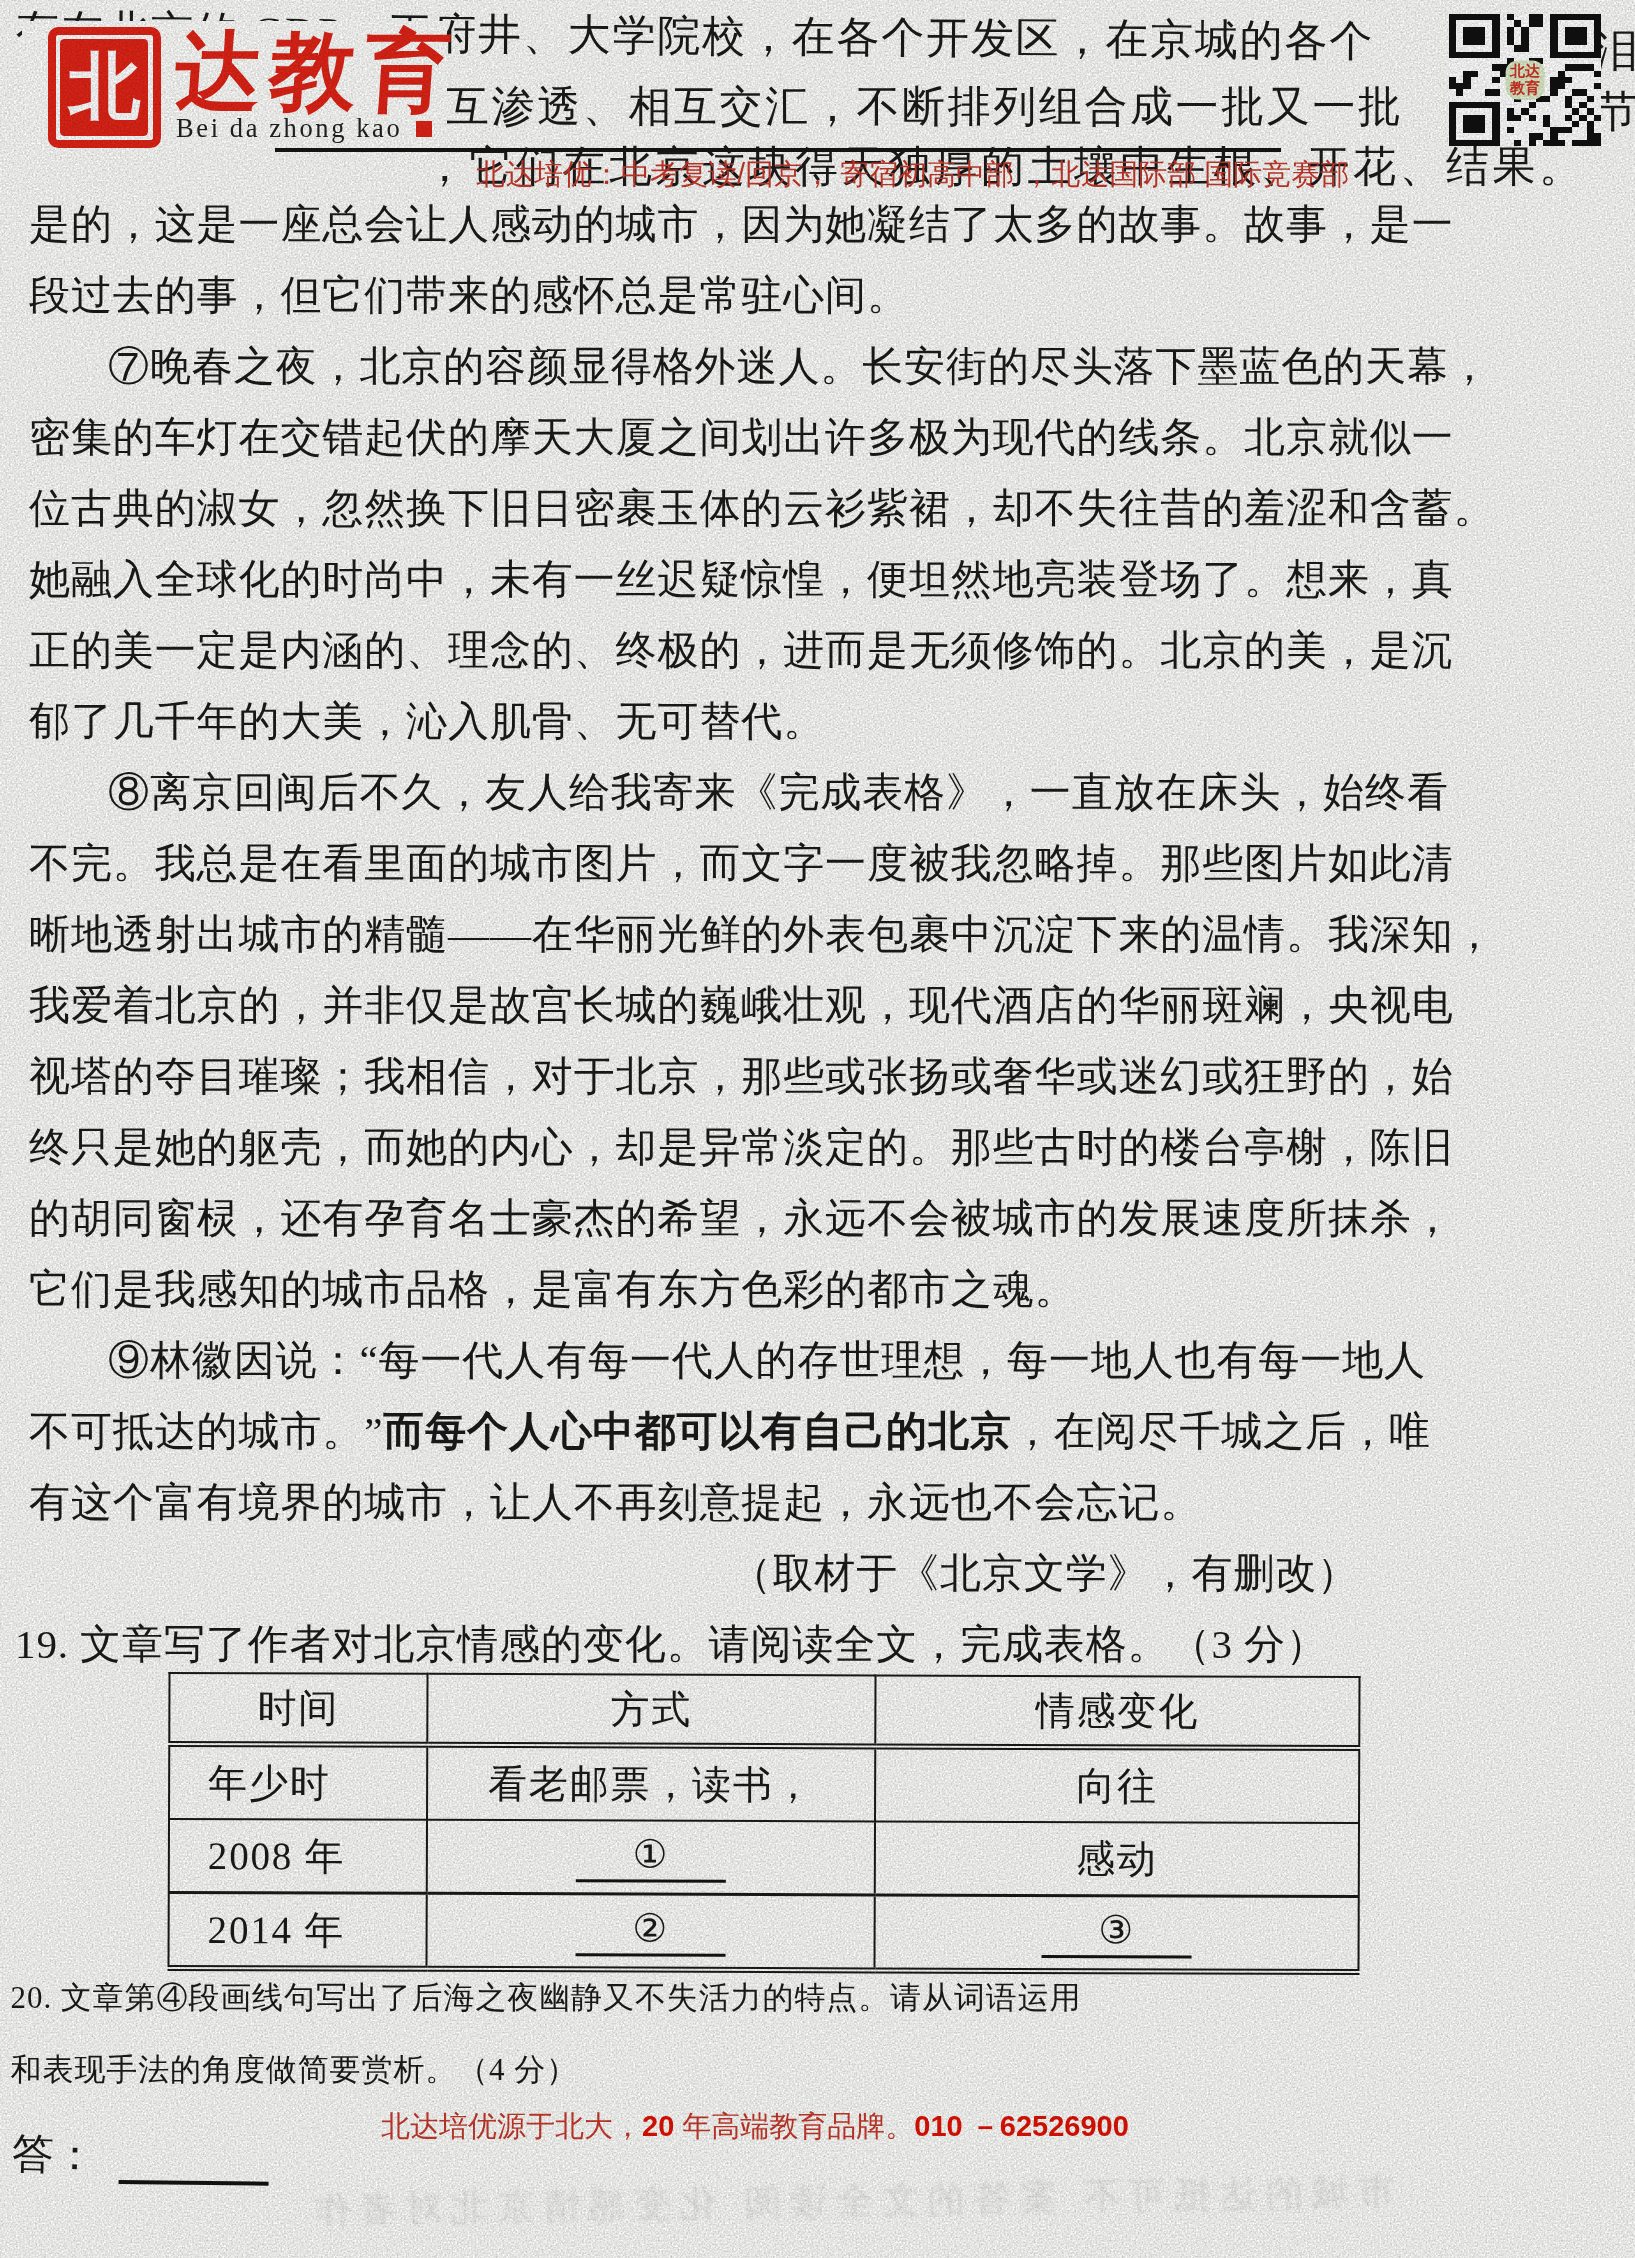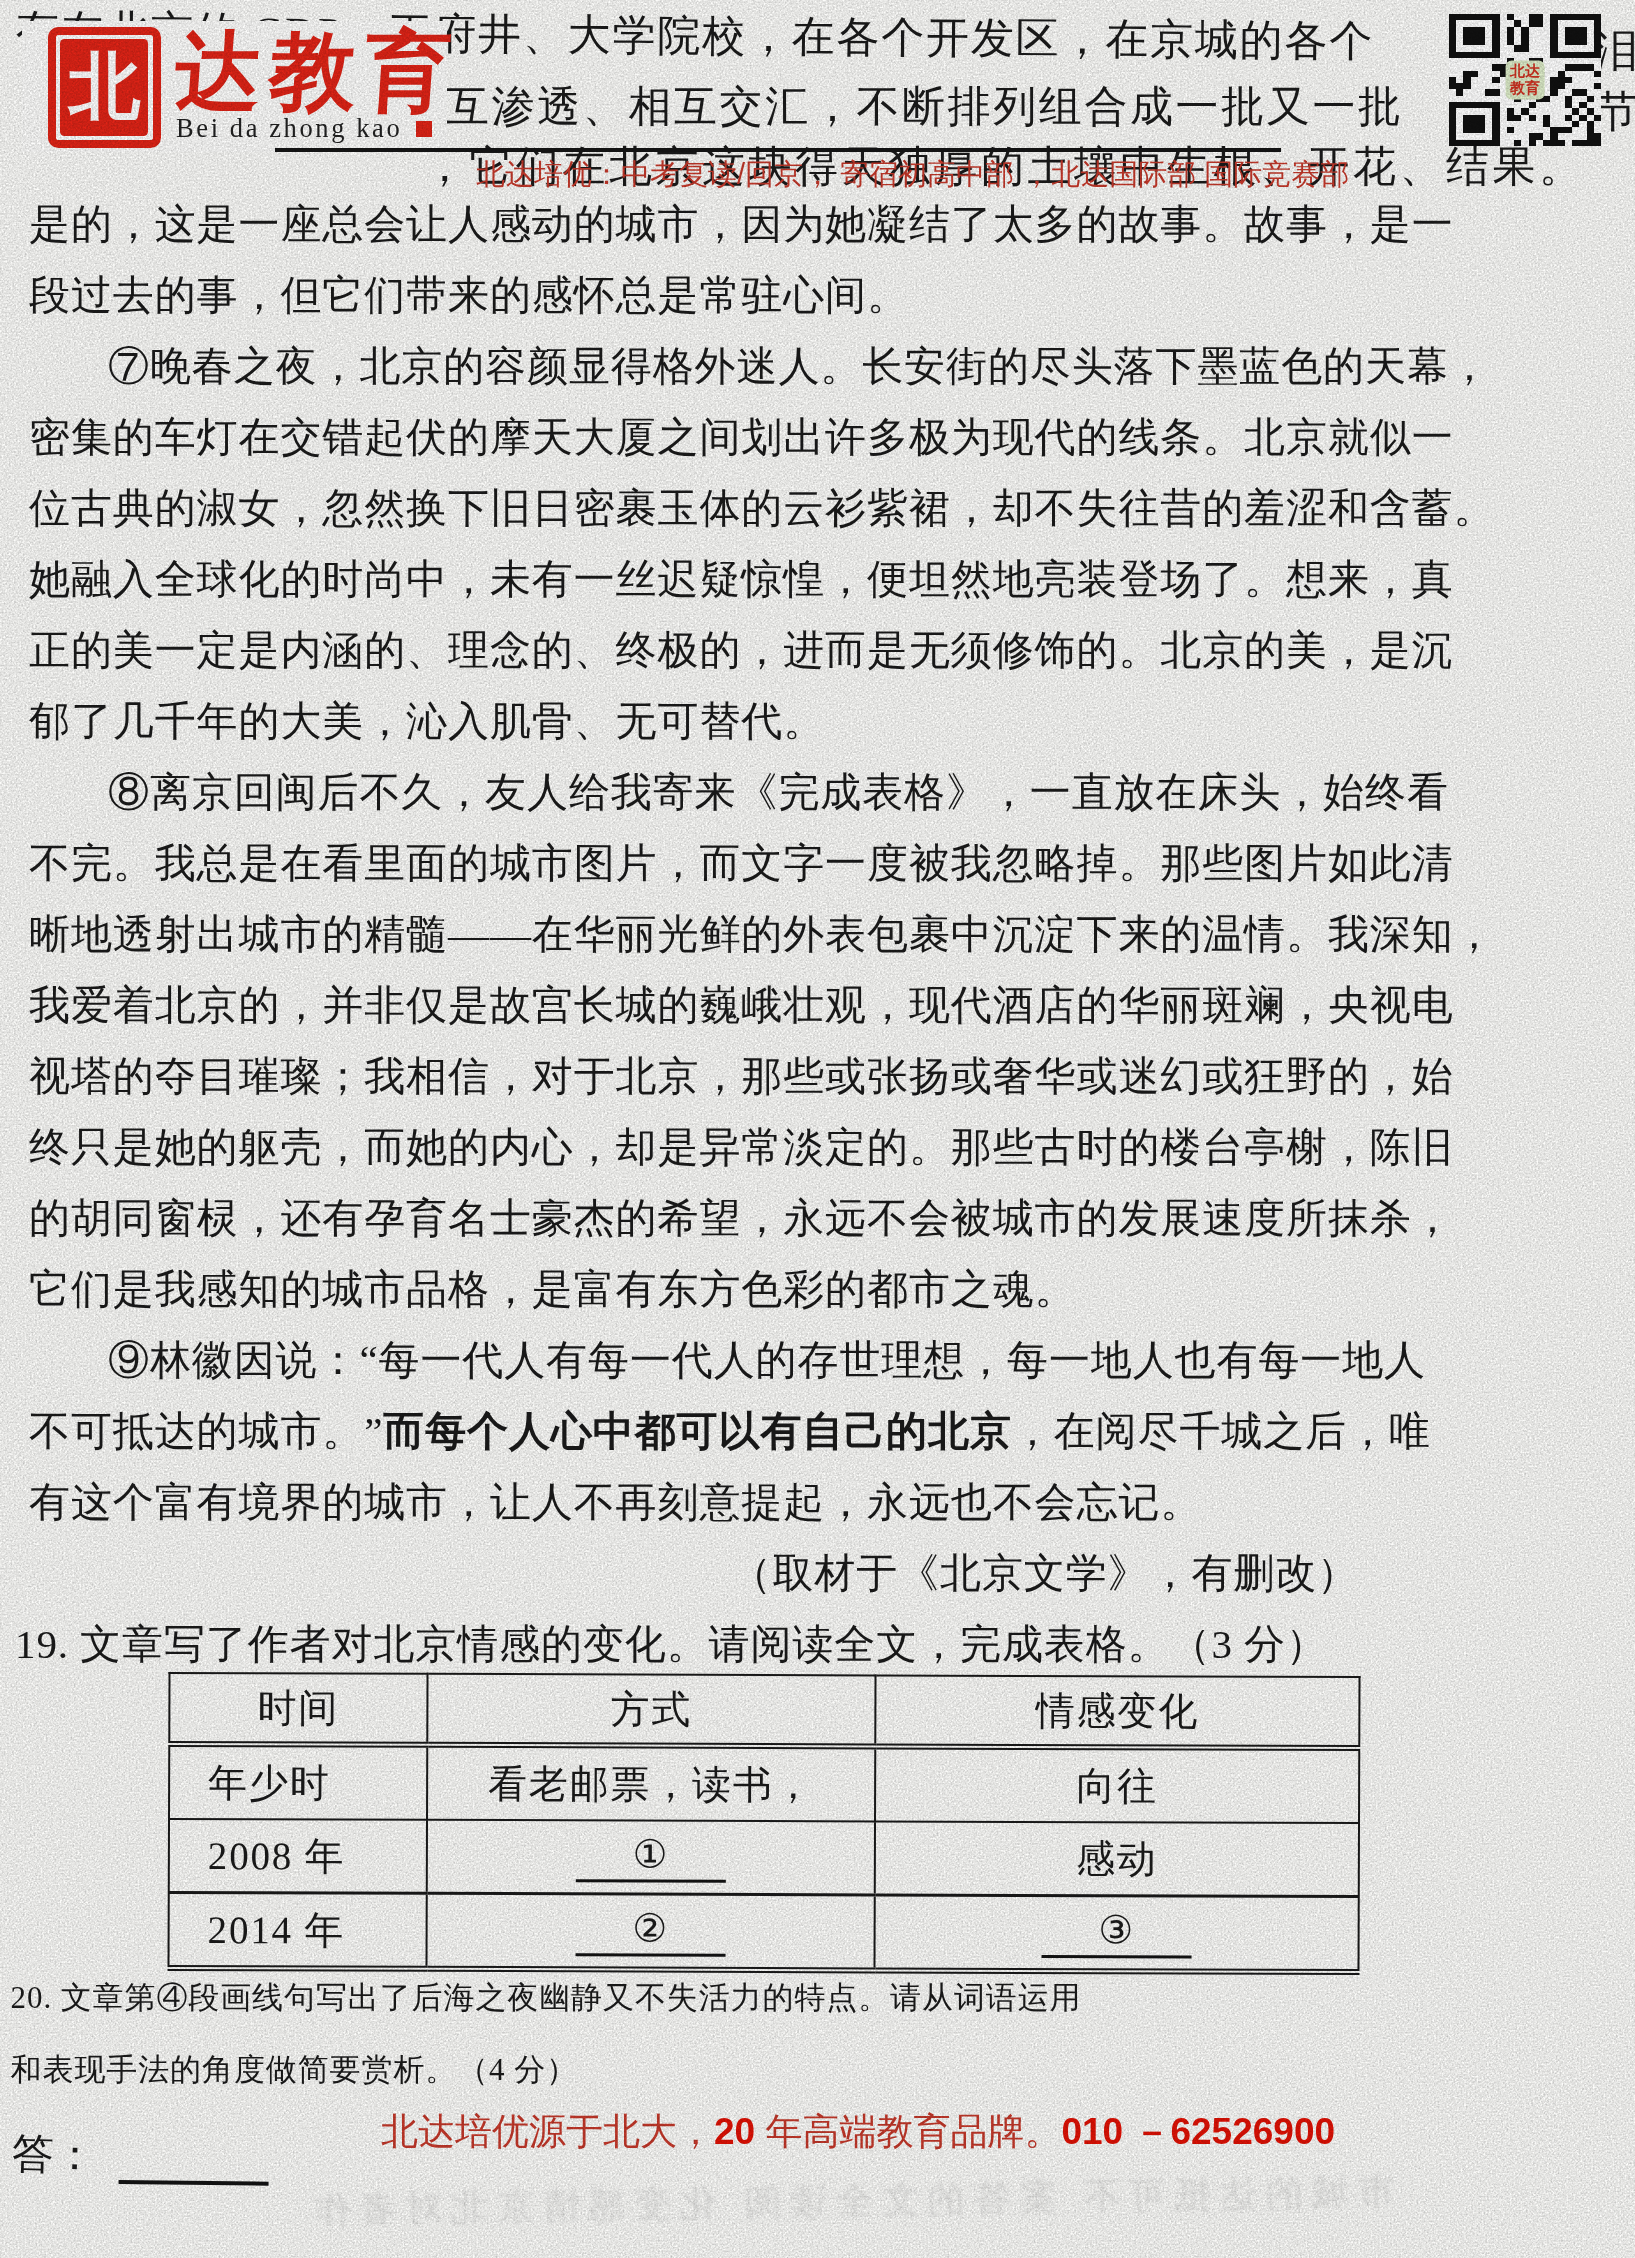--- a/index.html
+++ b/index.html
@@ -29,21 +29,21 @@
   #brand-sub{position:absolute;left:176px;top:113px;font-size:26.5px;color:#222;
         letter-spacing:2.6px;z-index:3;white-space:nowrap;}
   .redsq{display:inline-block;width:16px;height:16px;background:#e02417;margin-left:14px;}
   
   #red-top{position:absolute;left:476px;top:122px;font-size:29px;color:#c5392b;white-space:nowrap;
         z-index:5;font-family:"Liberation Sans","DejaVu Sans",sans-serif;margin-top:33px;}
   #rule{position:absolute;left:275px;top:148px;width:1006px;height:4.4px;background:#161616;z-index:4;}
   #qr{position:absolute;left:1449px;top:14px;width:152px;height:132px;z-index:6;background:#fff;}
   #qr svg{width:100%;height:100%;display:block;}
   #qr-label{position:absolute;left:50%;top:50%;transform:translate(-50%,-50%);
-        background:#dcebc8;border-radius:6px;padding:2.6px 4.4px;text-align:right;
+        background:#dcebc8;border-radius:12px;padding:2.6px 4.4px;text-align:right;
         font-size:15px;line-height:17px;color:#cf3222;font-weight:bold;}
   
   #bodyblock{position:absolute;left:29px;top:189px;width:1330px;z-index:1;}
   .bline{white-space:nowrap;font-size:41px;height:71px;line-height:71px;letter-spacing:0.9px;}
   .bline .b{font-weight:bold;}
   .bline.indent{text-indent:79px;}
   .bline.right{text-align:right;}
   .bline.outdent{margin-left:-14px;}
   
   #q19-table{position:absolute;left:168px;top:1674px;z-index:1;border-collapse:collapse;
@@ -53,21 +53,21 @@
   #q19-table th{height:65px;}
   #q19-table td{height:69px;}
   #q19-table tr.hdr th{border-bottom:6.2px double #1a1a1a;}
   #q19-table tr.r1 td{border-bottom:3.5px solid #1a1a1a;}
   #q19-table tr.r2 td{border-bottom:6.2px double #1a1a1a;}
   #q19-table tbody td:first-child{text-align:left;padding-left:38px;}
   .ublank{display:inline-block;min-width:132px;border-bottom:3.5px solid #141414;padding:0 8.8px 3.5px;}
   
   #q20{position:absolute;left:10.6px;top:1962px;width:1553px;z-index:1;}
   .qline{white-space:nowrap;font-size:31px;line-height:72px;height:72px;letter-spacing:0.9px;}
-  #red-bottom{position:absolute;left:381px;top:2107px;font-size:37px;white-space:nowrap;z-index:5;
+  #red-bottom{position:absolute;left:381px;top:2107px;font-size:29px;white-space:nowrap;z-index:5;
         color:#c5392b;font-family:"Liberation Sans","DejaVu Sans",sans-serif;}
   #red-bottom .rb{font-weight:bold;color:#e11205;}
   #answer-row{position:absolute;left:12.4px;top:2119px;font-size:42px;z-index:1;transform:rotate(1.6deg);}
   .answer-blank{display:inline-block;width:150px;height:48px;margin-left:23px;
         border-bottom:4.4px solid #141414;transform:translateY(12.4px) rotate(-1deg);}
   
   #bleed{position:absolute;left:212px;top:2177px;width:1182px;font-size:37px;color:#555;
         opacity:0.13;filter:blur(1.8px);transform:scaleX(-1) rotate(1deg);
         letter-spacing:8.8px;white-space:nowrap;z-index:0;}
 </style>

